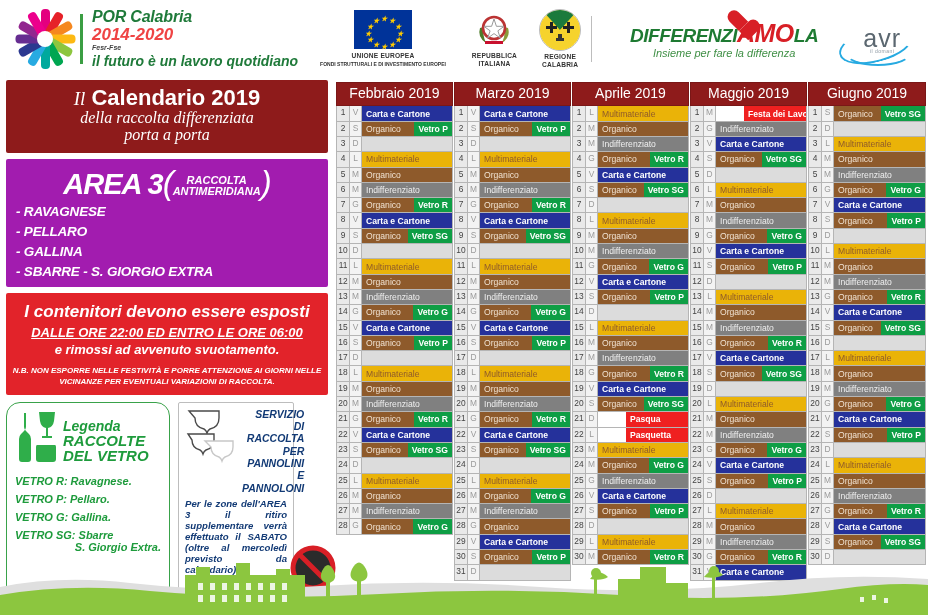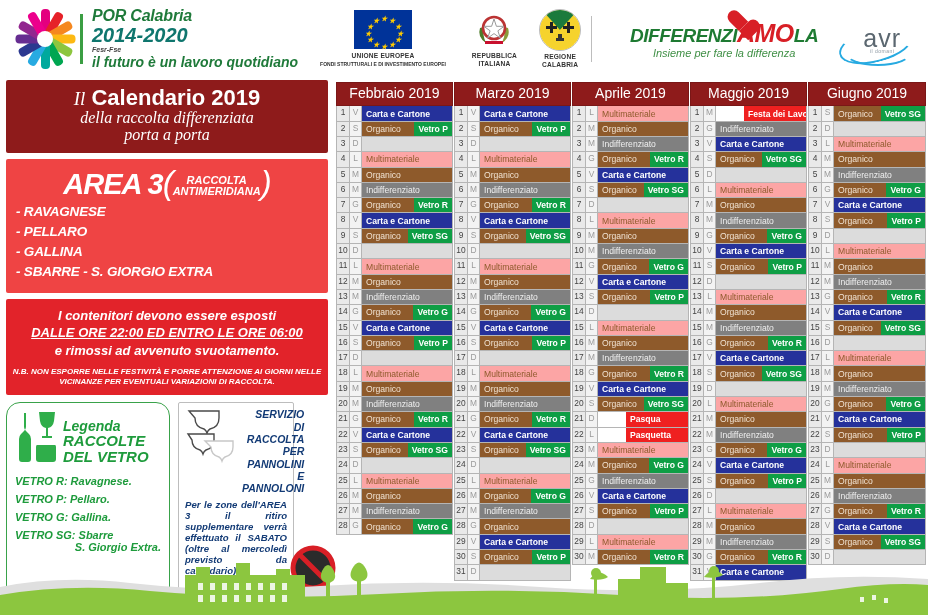--- a/index.html
+++ b/index.html
@@ -21,21 +21,21 @@
     margin-left:-4.5px; margin-top:-30px; border-radius:4px 4px 0 0;
     transform-origin:50% 100%;
   }
   .por-hole {
     position:absolute; left:50%; top:50%; width:16px; height:16px;
     margin:-8px 0 0 -8px; background:#fff; border-radius:50%;
   }
   .por-bar { width:3px; height:50px; background:#3b9e43; margin:0 9px 0 4px; }
   .por-txt { line-height:1.06; }
   .por-t1 { font-size:16px; font-weight:bold; font-style:italic; color:#1f7a3a; letter-spacing:-0.2px;}
-  .por-t2 { font-size:20px; font-weight:bold; font-style:italic; color:#0f766e; }
+  .por-t2 { font-size:17px; font-weight:bold; font-style:italic; color:#ef4444; }
   .por-t3 { font-size:7px; font-weight:bold; font-style:italic; color:#444; }
   .por-t4 { font-size:14px; font-weight:bold; font-style:italic; color:#1f7a3a; margin-top:2px;}
 
   .emblem { text-align:center; font-size:6.6px; font-weight:bold; color:#333; line-height:1.25; }
   .emblem .cap { display:block; letter-spacing:.2px; }
   .eu-flag { width:58px; height:39px; background:#003399; position:relative; margin:0 auto 3px; }
   .eu-flag i { position:absolute; color:#FFCC00; font-size:7px; line-height:7px; }
   .eu-sub { font-size:5px; font-weight:bold; color:#333; white-space:nowrap; }
 
   .crest { width:40px; height:40px; margin:0 auto 2px; position:relative; }
@@ -73,28 +73,28 @@
 
   
   #left { position:absolute; left:6px; top:80px; width:322px; }
   .blk { border-radius:2px; color:#fff; }
   .blk-title { background:#8e1b1b; padding:6px 4px 9px; text-align:center; }
   .bt-1 { font-size:22px; font-weight:bold; line-height:1.06;}
   .bt-1 .il { font-style:italic; font-family:"Liberation Serif", serif; font-weight:normal; font-size:19px;}
   .bt-2 { font-size:16px; font-style:italic; font-family:"Liberation Serif", serif; line-height:1.05; margin-top:1px;}
   .bt-3 { font-size:16px; font-style:italic; font-family:"Liberation Serif", serif; line-height:1.05;}
 
-  .blk-area { background:#ef4444; margin-top:6px; padding:7px 10px 14px; }
+  .blk-area { background:#a21caf; margin-top:6px; padding:7px 10px 8px; }
   .area-h { font-size:29px; font-weight:bold; font-style:italic; letter-spacing:-1px; text-align:center; line-height:1;}
   .area-h .sub { display:inline-block; font-size:11px; font-weight:bold; font-style:italic; line-height:1.05; letter-spacing:0; vertical-align:middle; text-align:center;}
   .area-h .par { font-size:33px; font-weight:normal; }
   .area-li { font-size:13.5px; font-weight:bold; font-style:italic; margin-top:5px; letter-spacing:-0.2px;}
 
   .blk-note { background:#e2232a; margin-top:6px; padding:8px 6px 7px; text-align:center; }
-  .n1 { font-size:13px; font-weight:bold; font-style:italic; line-height:1.35;}
+  .n1 { font-size:17px; font-weight:bold; font-style:italic; line-height:1.35;}
   .n2 { font-size:13px; font-weight:bold; font-style:italic; text-decoration:underline; line-height:1.35;}
   .n3 { font-size:13px; font-weight:bold; font-style:italic; line-height:1.35;}
   .n4 { font-size:8px; font-weight:bold; font-style:italic; line-height:1.35; margin-top:7px;}
 
   .legend-row { display:flex; gap:8px; margin-top:7px; }
   .lg-box { border:1.5px solid #39a24a; border-radius:14px; padding:6px 8px; width:164px; position:relative;}
   .lg-head { display:flex; align-items:flex-start; gap:6px; }
   .lg-title { color:#1e9b3c; font-weight:bold; font-style:italic; font-size:15px; line-height:1.02; }
   .lg-title .t0{font-size:14px;}
   .lg-item { color:#1e9b3c; font-weight:bold; font-style:italic; font-size:11px; margin-top:6px; }
@@ -126,21 +126,21 @@
     border:1px solid #b5b5b5; border-top:none; border-left:none; line-height:13.3px; font-size:8.4px;
   }
   .dcell { flex:1; display:flex; border:1px solid #b5b5b5; border-top:none; border-left:none; overflow:hidden; }
   .seg { display:flex; align-items:center; white-space:nowrap; overflow:hidden; }
   .seg.main { flex:1; padding-left:4px; }
   .seg.side { padding:0 4px; justify-content:center; font-weight:bold; }
   .t-empty  { background:#dcdcdc; }
   .t-carta  { background:#25319b; color:#fff; font-weight:bold; }
   .t-organico { background:#8e5a2b; color:#f0e2d2; }
   .t-indiff { background:#808080; color:#efefef; }
-  .t-multi  { background:#fca5a5; color:#8e5a2b; }
+  .t-multi  { background:#eab308; color:#8e5a2b; }
   .t-vetro  { background:#0e9e45; color:#fff; }
   .t-fest   { background:#ef2020; color:#fff; font-weight:bold;margin-left:28px; }
 
   
   #skyline { position:absolute; left:0; bottom:0; width:928px; height:62px; overflow:hidden; pointer-events:none;}
 </style>
 </head>
 <body>
 
 <div id="logobar">

